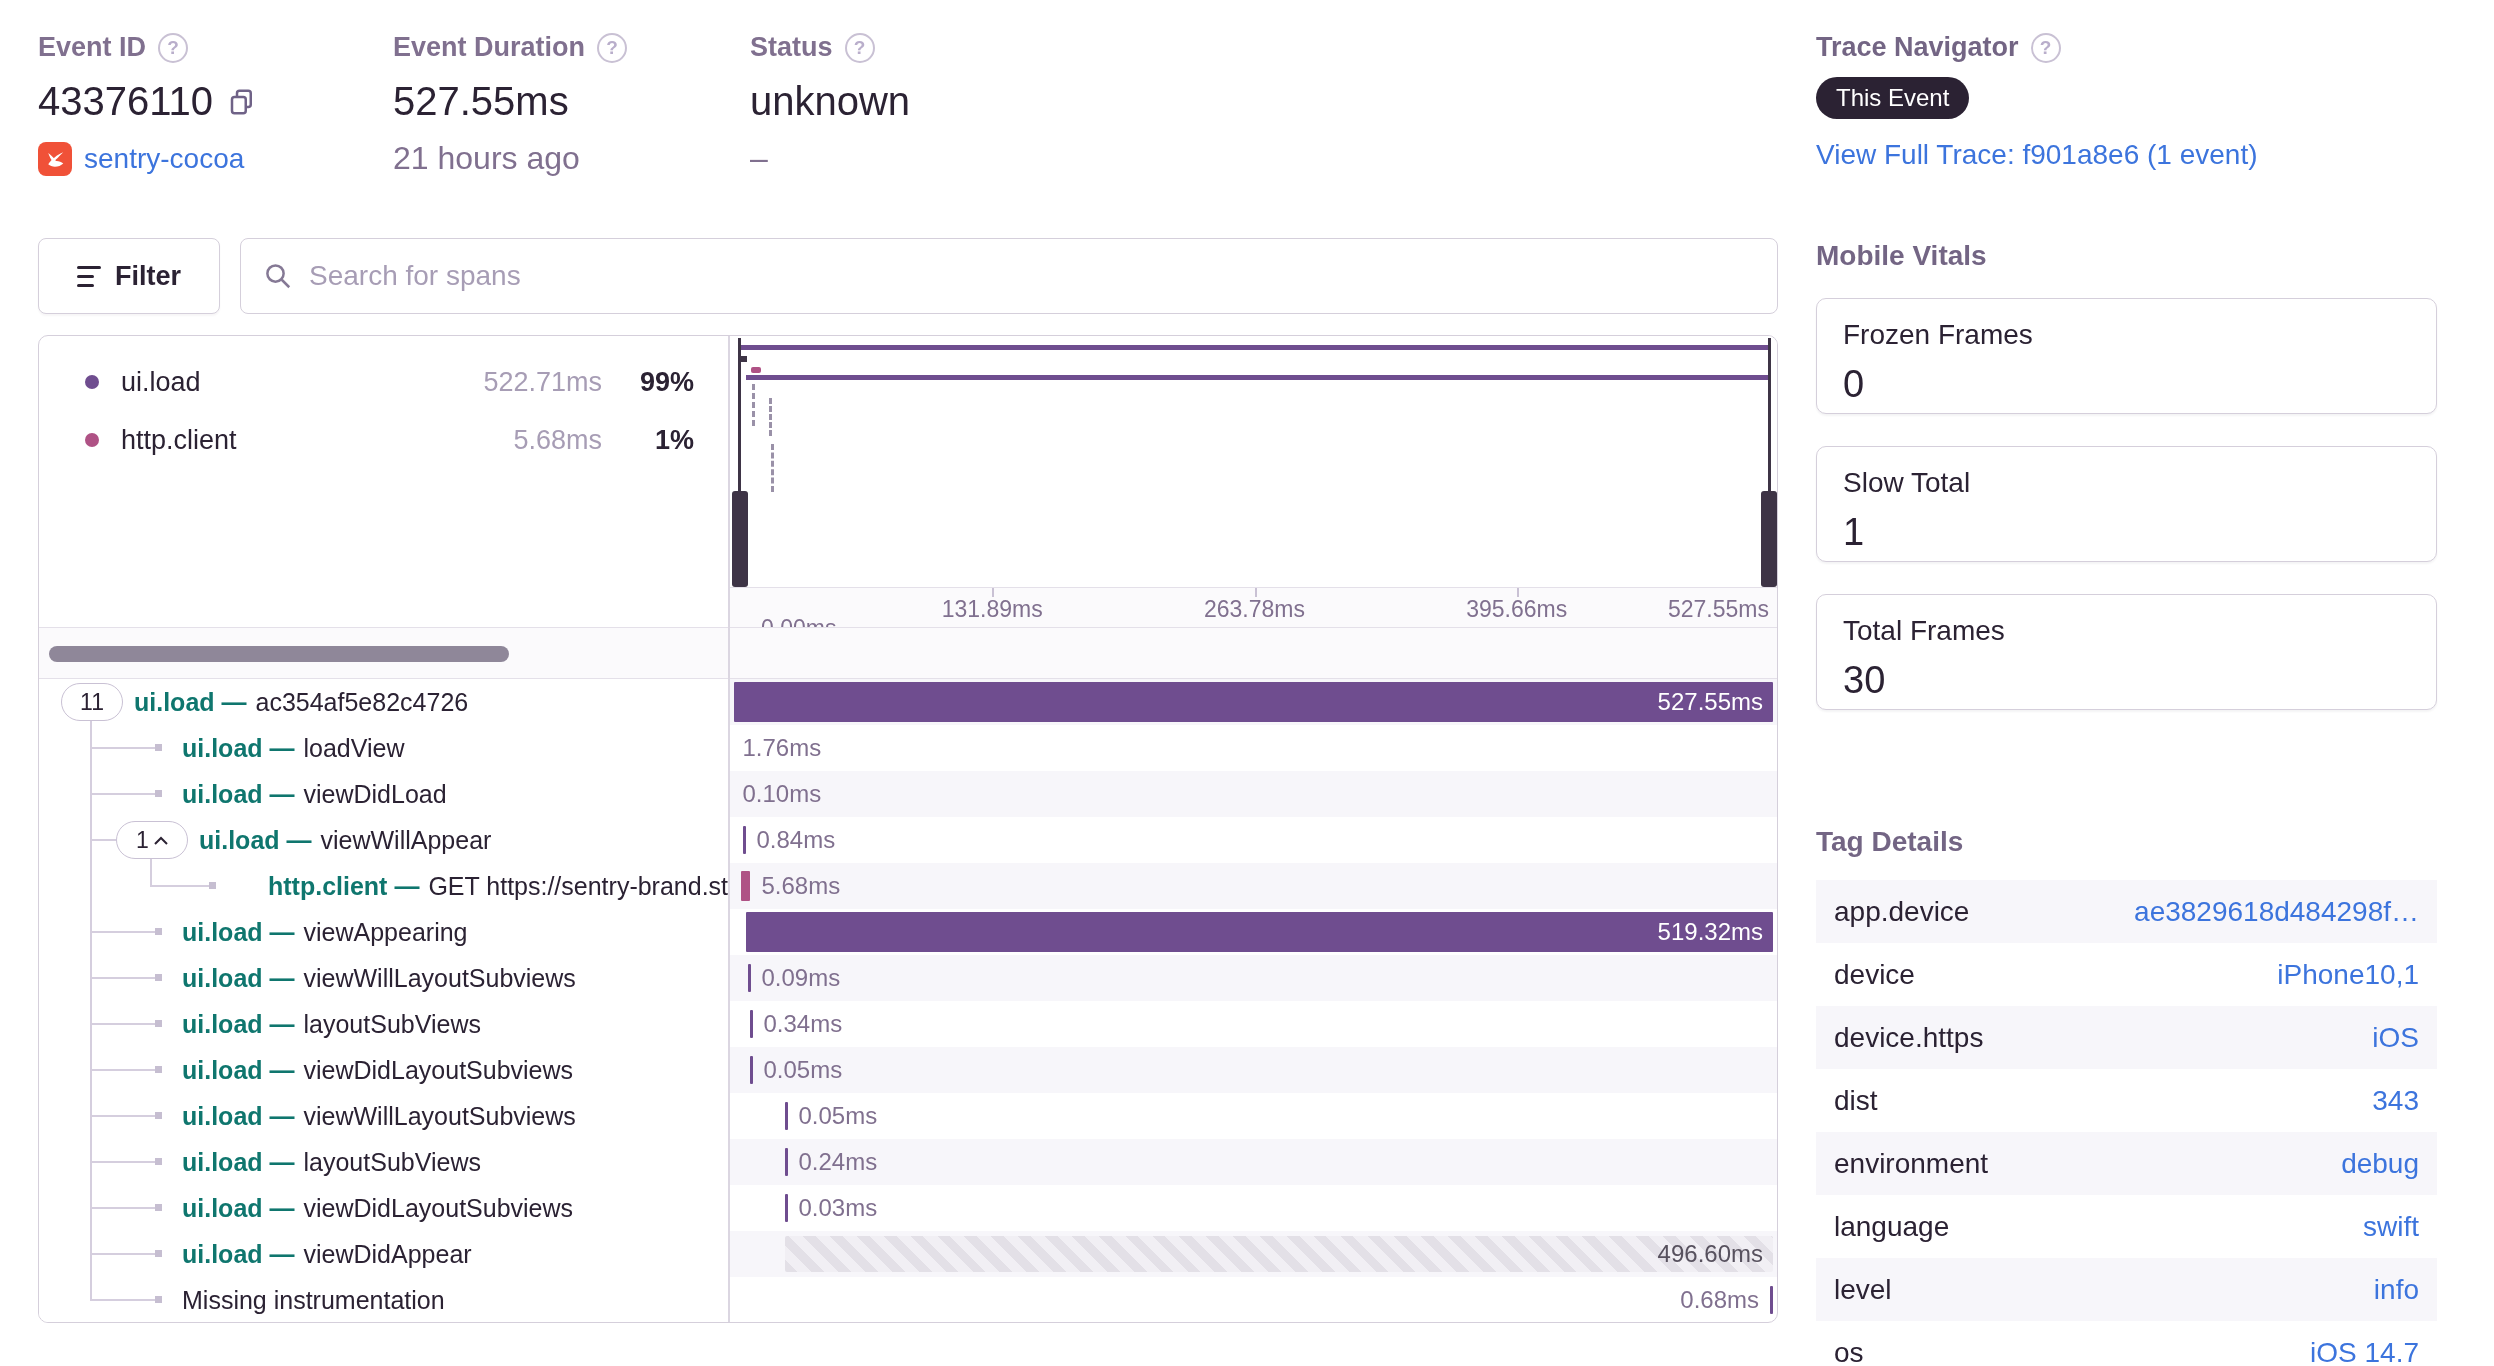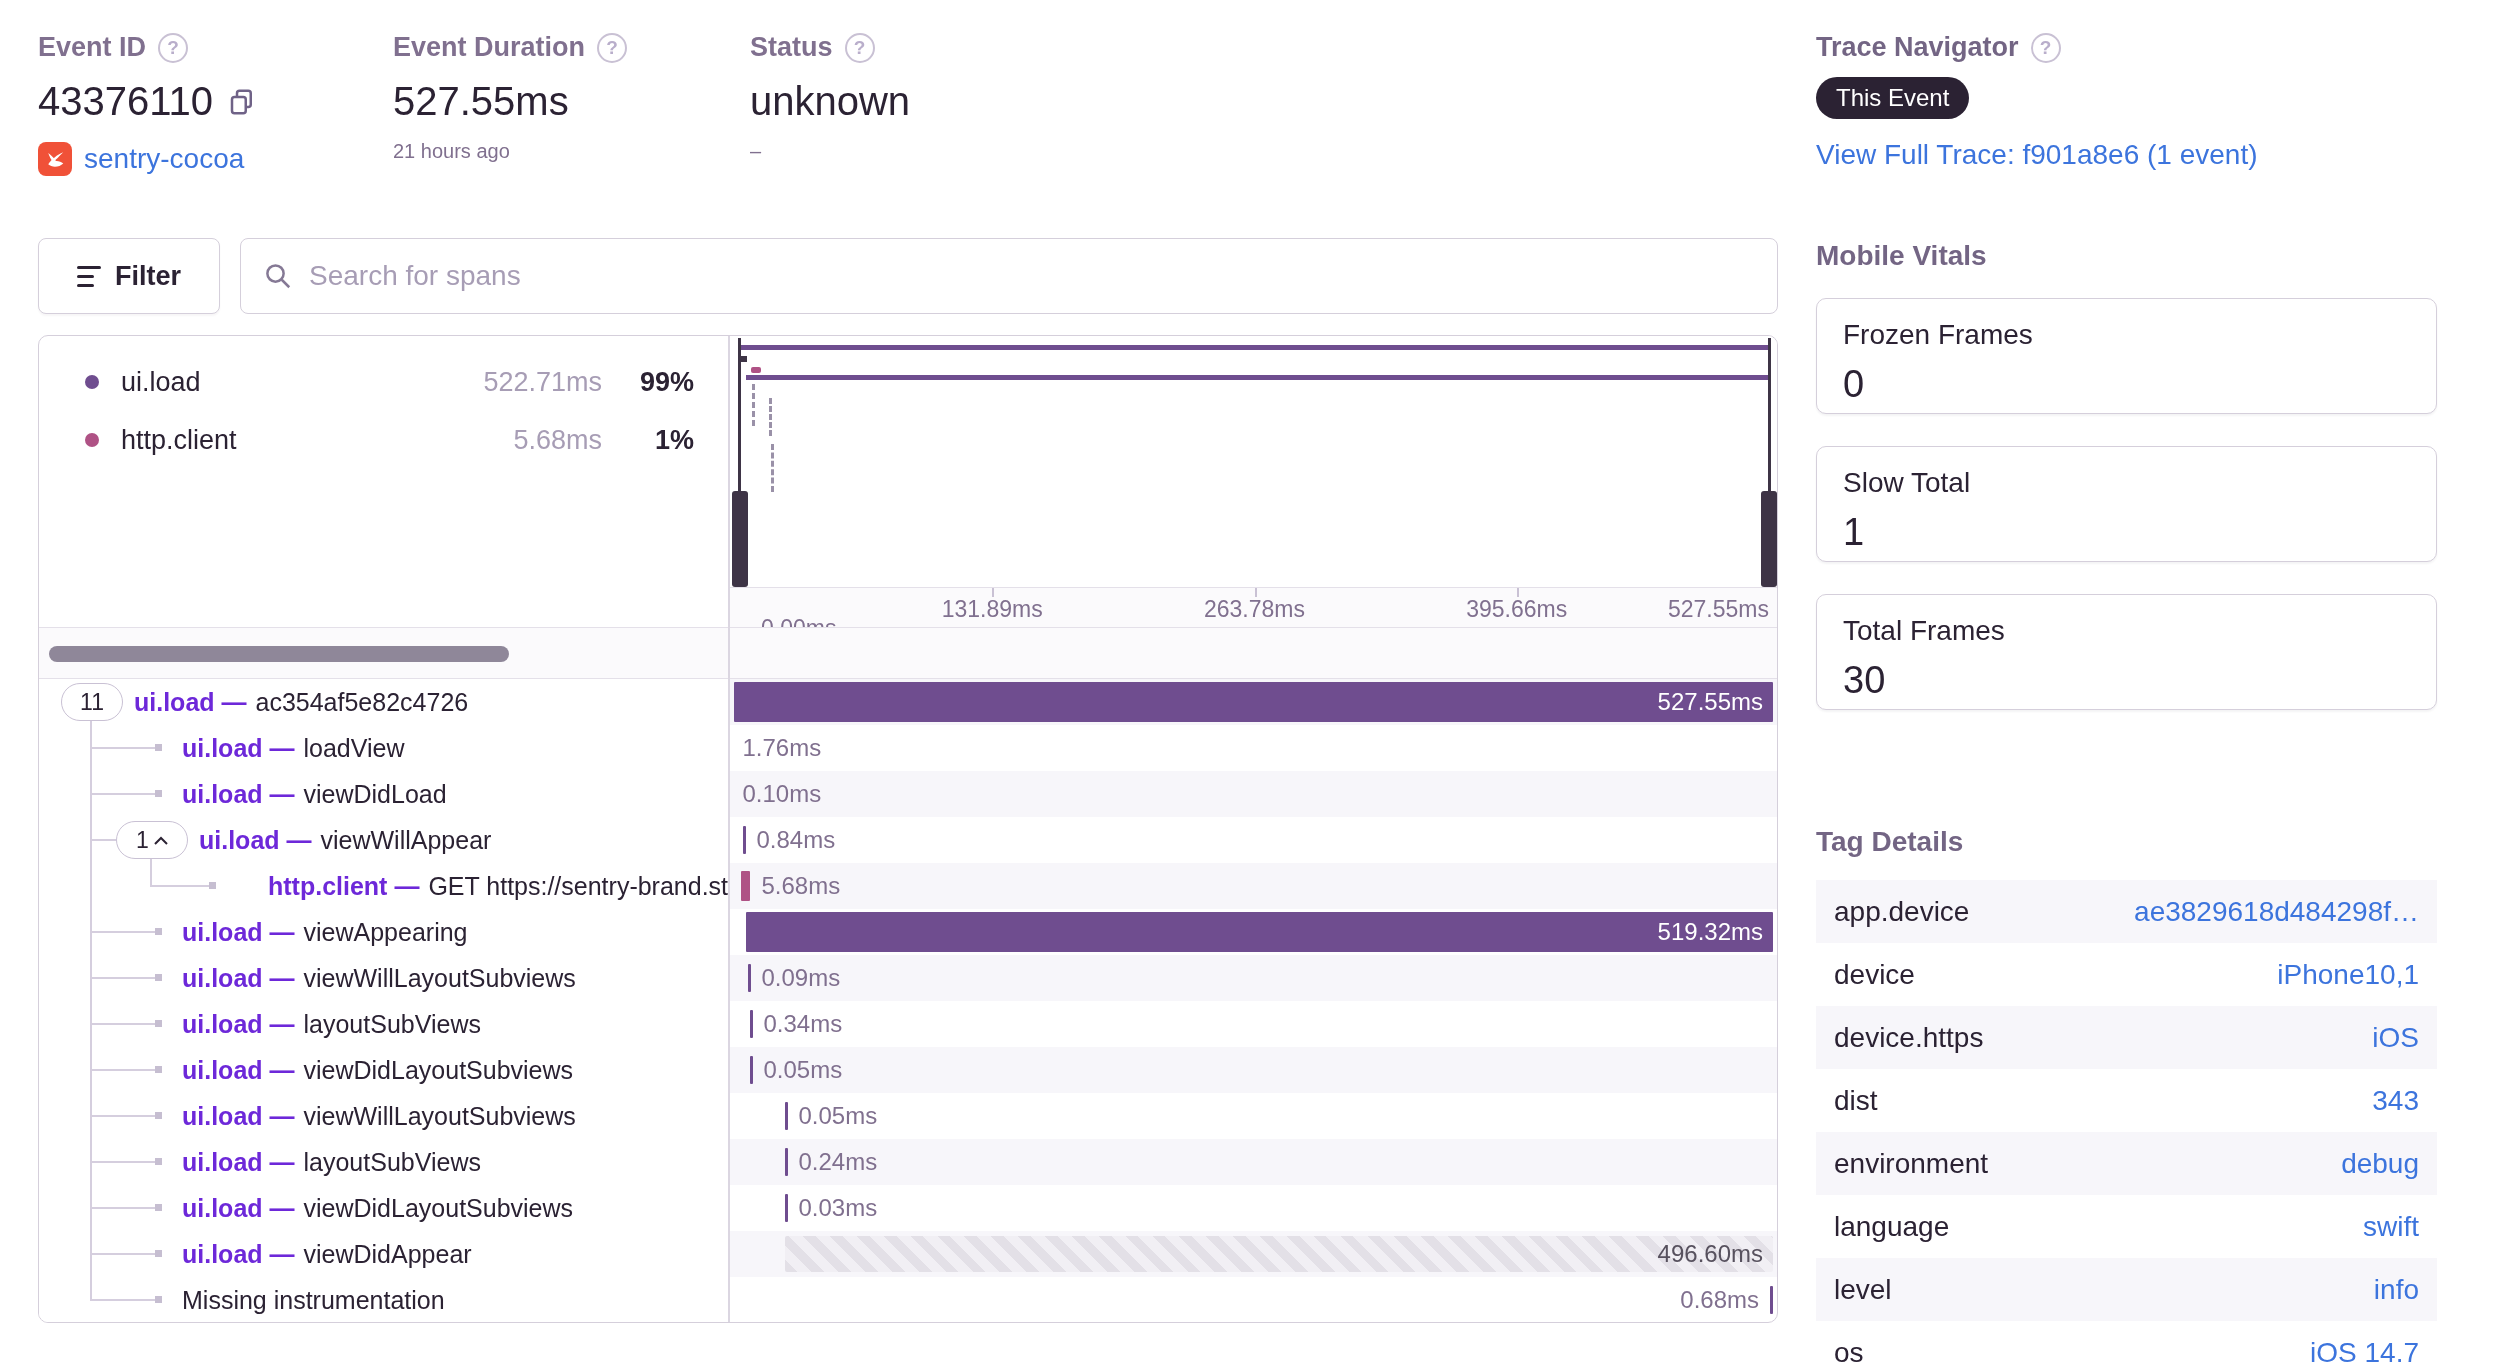--- a/index.html
+++ b/index.html
@@ -17,21 +17,21 @@
   .hcol-status   { left:750px; }
   .hcol-trace    { left:1816px; }
   .hlabel-row { display:flex; align-items:center; gap:12px; }
   .hlabel { font-size:27px; font-weight:bold; color:#80708F; }
   .qmark {
     width:30px; height:30px; border:2px solid #C9C1D4; border-radius:50%;
     color:#B9AECB; font-size:19px; font-weight:bold;
     display:flex; align-items:center; justify-content:center;
   }
   .hvalue { margin-top:16px; font-size:40px; color:#2B2233; display:flex; align-items:center; gap:14px; }
-  .hsub   { margin-top:16px; font-size:20px; color:#80708F; }
+  .hsub   { margin-top:16px; font-size:32px; color:#80708F; }
   .copy-btn { background:none; border:none; cursor:pointer; display:flex; }
   .proj-row { margin-top:18px; display:flex; align-items:center; gap:12px; }
   .swift-icon { width:34px; height:34px; border-radius:8px; background:#F05138;
     display:flex; align-items:center; justify-content:center; }
   a.link { color:#3C74DD; text-decoration:none; font-size:28px; }
   .badge-this-event {
     margin-top:14px; display:inline-flex; align-items:center;
     background:#2B2233; color:#fff; font-size:24px;
     height:42px; padding:0 20px; border-radius:21px;
   }
@@ -130,21 +130,21 @@
   .pill {
     position:absolute; top:4px; height:38px; background:#fff; z-index:3;
     border:1.5px solid #C9C1D4; border-radius:19px; color:#2B2233;
     font-size:23px; line-height:34px; display:flex; align-items:center; justify-content:center; gap:5px;
     cursor:pointer;
   }
   .pill.p1 { left:22px; width:62px; }
   .pill.p4 { left:77px; width:72px; }
   .ltext { position:absolute; top:0; }
   .ltext.d0 { left:95px; } .ltext.d1 { left:143px; } .ltext.d2 { left:229px; }
-  .lop { font-weight:bold; color:#6d28d9; }
+  .lop { font-weight:bold; color:#0f766e; }
   .lname { color:#2B2233; margin-left:9px; }
 
   .tick { position:absolute; top:9px; width:3px; height:28px; background:#6F4D8F; border-radius:1px; }
   .dur { position:absolute; top:0; line-height:46px; font-size:24px; color:#80708F; white-space:nowrap; }
   .bar {
     position:absolute; top:3px; height:40px; background:#6F4D8F; border-radius:1px;
     color:#fff; font-size:24px; display:flex; align-items:center; justify-content:flex-end;
     padding-right:10px;
   }
   .bar.b1 { left:4px; right:6px; }

